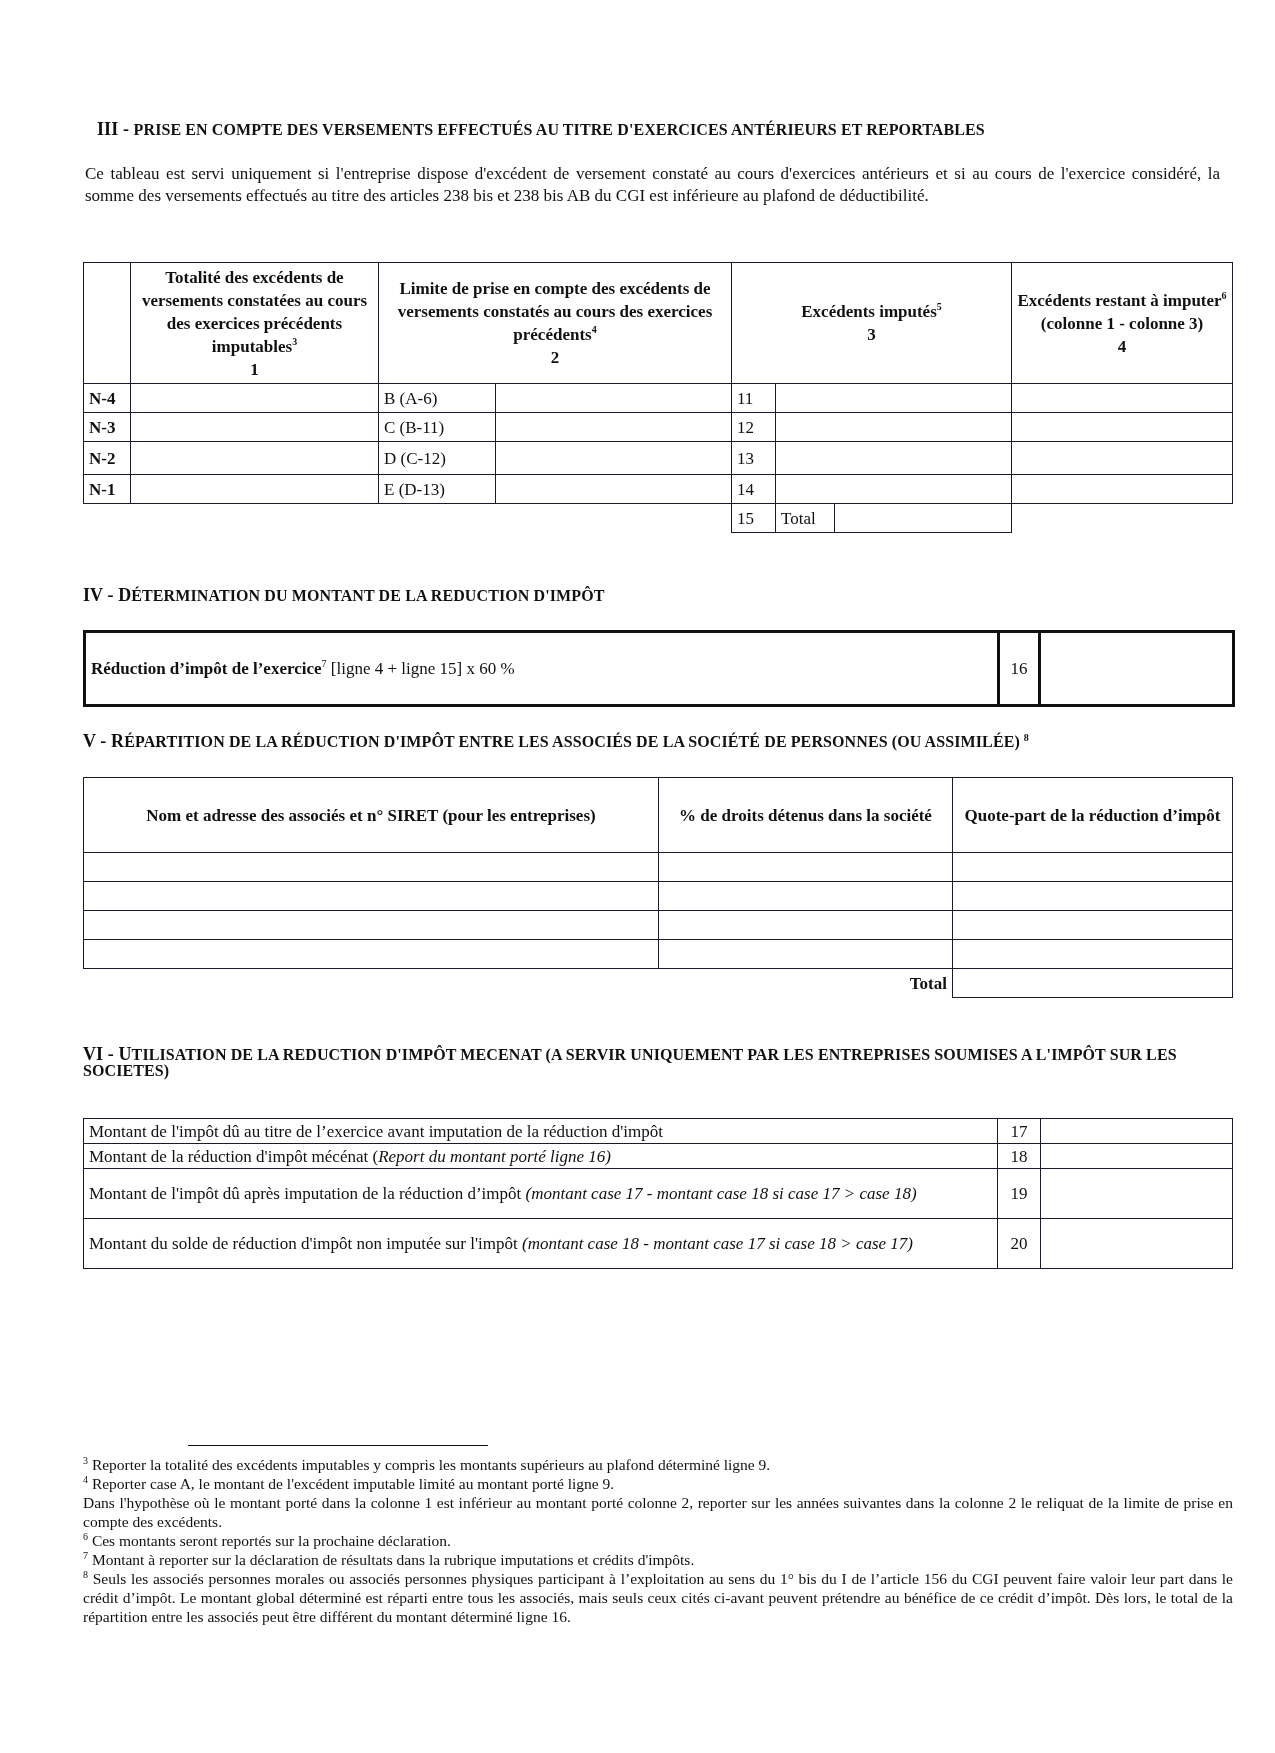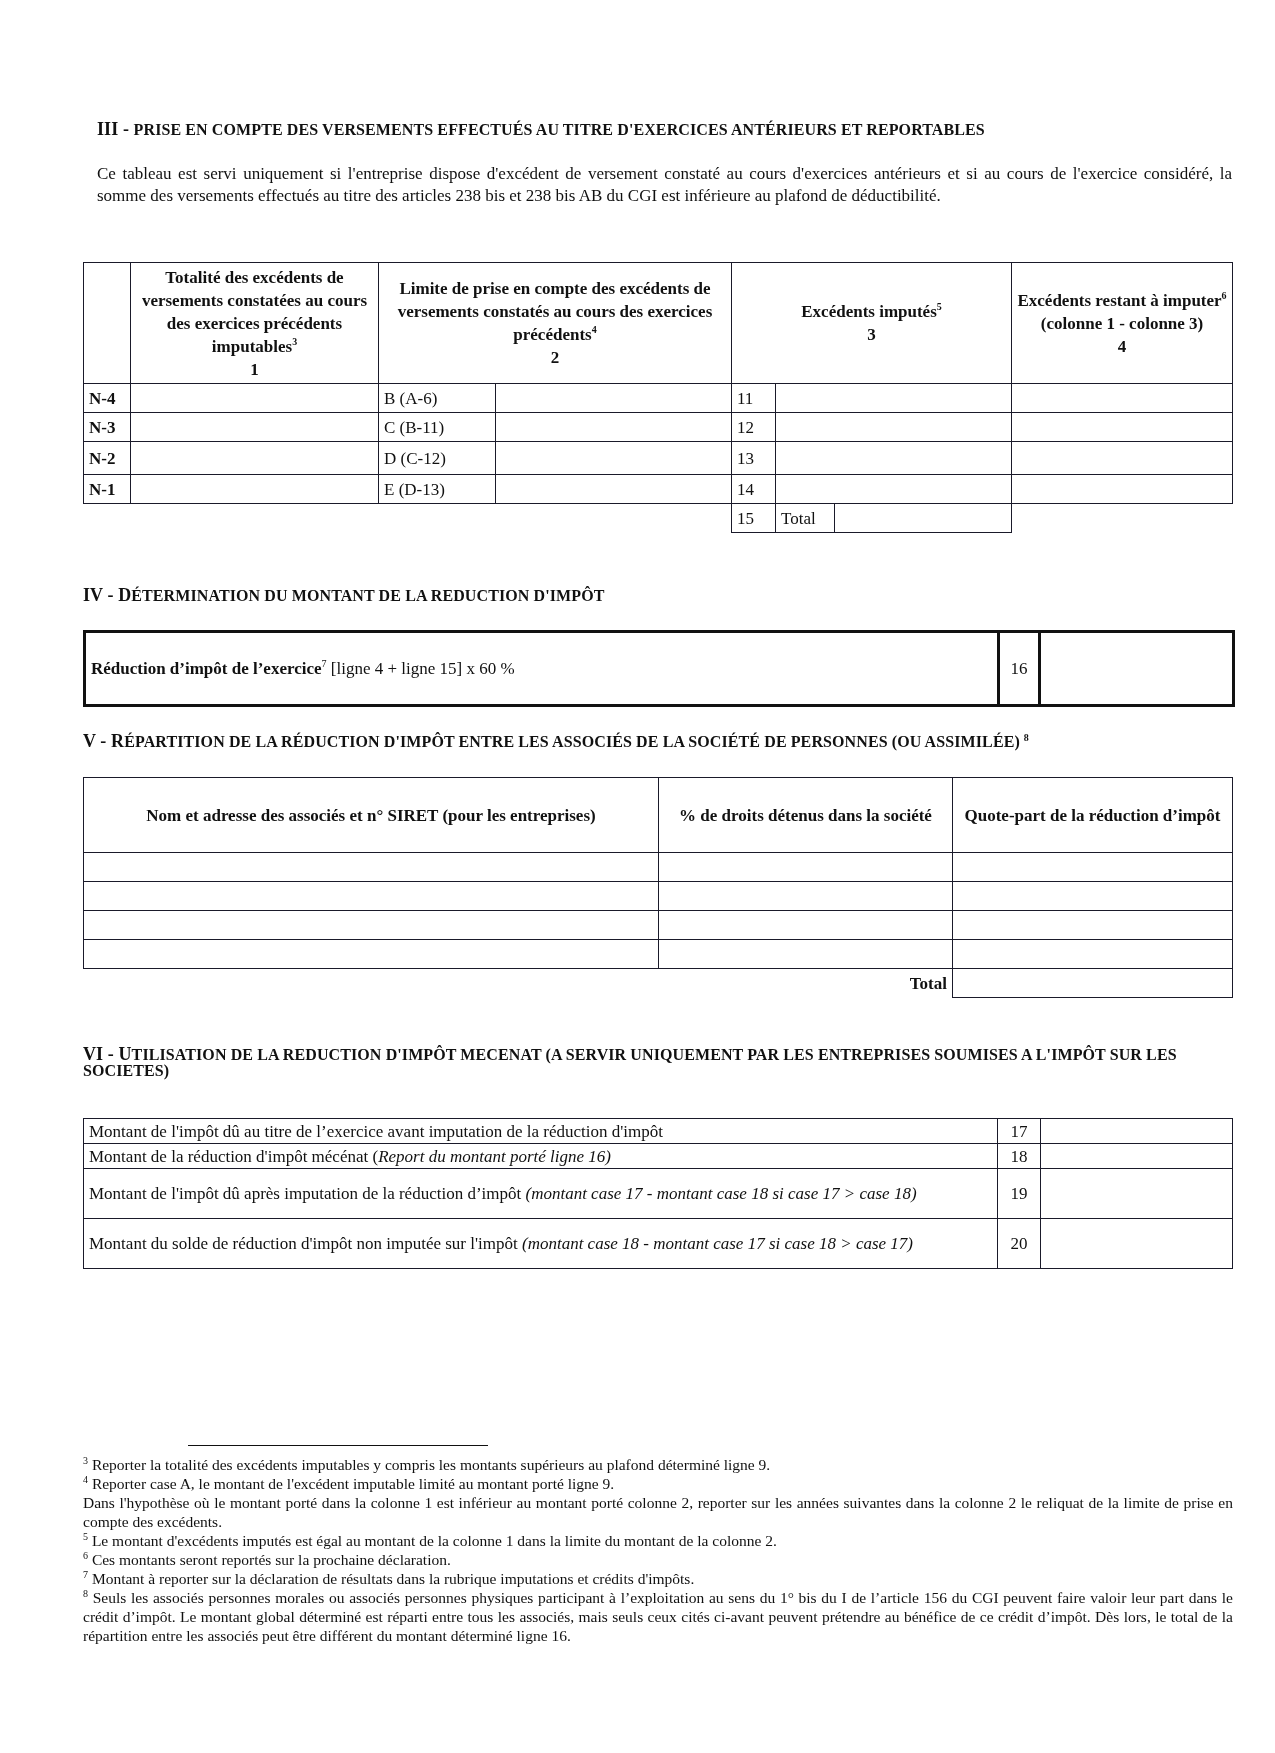--- a/index.html
+++ b/index.html
@@ -25,21 +25,21 @@
   .it { font-style: italic; }
   .fn { font-size: 15.5px; line-height: 19px; text-align: justify; }
   .fn-rule { position: absolute; left: 188px; top: 1445px; width: 300px; height: 0; border-top: 1.4px solid #111; }
 </style>
 </head>
 <body>
 
 <div class="abs sec-title" style="left:97px; top:118px; width:1130px;">
   <span class="big">III - </span><span class="sc">PRISE EN COMPTE DES VERSEMENTS EFFECTUÉS AU TITRE D'EXERCICES ANTÉRIEURS ET REPORTABLES</span>
 </div>
-<div class="abs para" style="left:97px; top:163px; width:1135px;">Ce tableau est servi uniquement si l'entreprise dispose d'excédent de versement constaté au cours d'exercices antérieurs et si au cours de l'exercice considéré, la somme des versements effectués au titre des articles  238 bis et 238 bis AB du CGI est inférieure au plafond de déductibilité.</div>
+<div class="abs para" style="left:85px; top:163px; width:1135px;">Ce tableau est servi uniquement si l'entreprise dispose d'excédent de versement constaté au cours d'exercices antérieurs et si au cours de l'exercice considéré, la somme des versements effectués au titre des articles  238 bis et 238 bis AB du CGI est inférieure au plafond de déductibilité.</div>
 
 <table style="left:83px; top:262px; width:1149px;">
   <colgroup>
     <col style="width:47px">
       <col style="width:248px">
       <col style="width:117px">
       <col style="width:236px">
     <col style="width:44px">
       <col style="width:59px">
       <col style="width:177px">
@@ -206,17 +206,16 @@
     <td></td>
   </tr>
 </tbody>
   </table>
 
 <div class="fn-rule"></div>
 <div class="abs" style="left:83px; top:1455px; width:1150px;">
   <div class="fn"><sup>3</sup> <span>Reporter la totalité des excédents imputables y compris les montants supérieurs au plafond déterminé ligne 9.</span></div>
   <div class="fn"><sup>4</sup> <span>Reporter case A, le montant de l'excédent imputable limité au montant porté ligne 9.</span></div>
   <div class="fn"><span>Dans l'hypothèse où le montant porté dans la colonne 1 est inférieur au montant porté colonne 2, reporter sur les années suivantes dans la colonne 2 le reliquat de la limite de prise en compte des excédents.</span></div>
-  <div class="fn"><sup>5</sup> <span>Le montant d'excédents imputés est égal au montant de la colonne 1 dans la limite du montant de la colonne 2.</span></div>
   <div class="fn"><sup>6</sup> <span>Ces montants seront reportés sur la prochaine déclaration.</span></div>
   <div class="fn"><sup>7</sup> <span>Montant à reporter sur la déclaration de résultats dans la rubrique imputations et crédits d'impôts.</span></div>
   <div class="fn"><sup>8</sup> <span>Seuls les associés personnes morales ou associés personnes physiques participant à l’exploitation au sens du 1° bis du I de l’article 156 du CGI peuvent faire valoir leur part dans le crédit d’impôt. Le montant global déterminé est réparti entre tous les associés, mais seuls ceux cités ci-avant peuvent prétendre au bénéfice de ce crédit d’impôt. Dès lors, le total de la répartition entre les associés peut être différent du montant déterminé ligne 16.</span></div>
 </div>
 
 </body></html>

